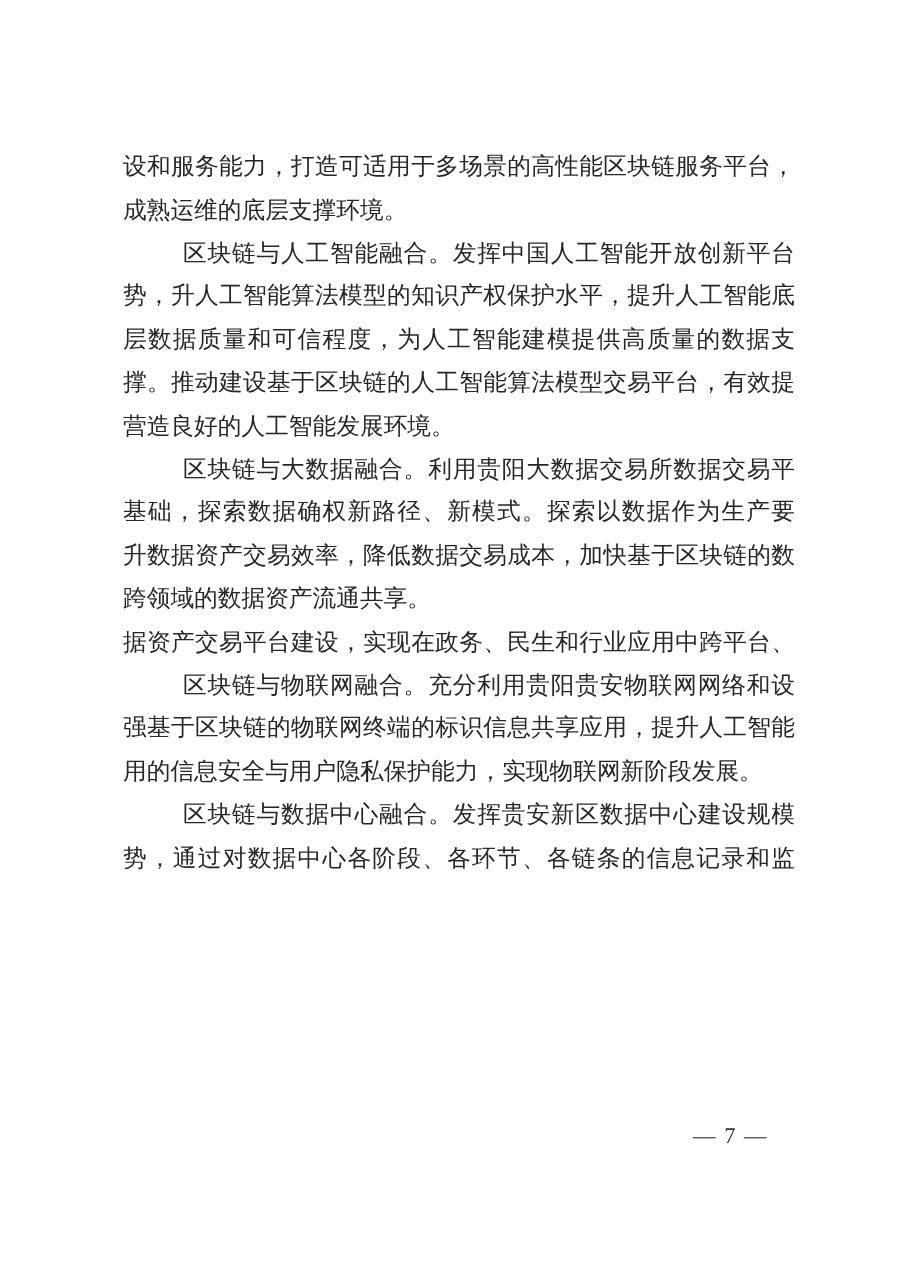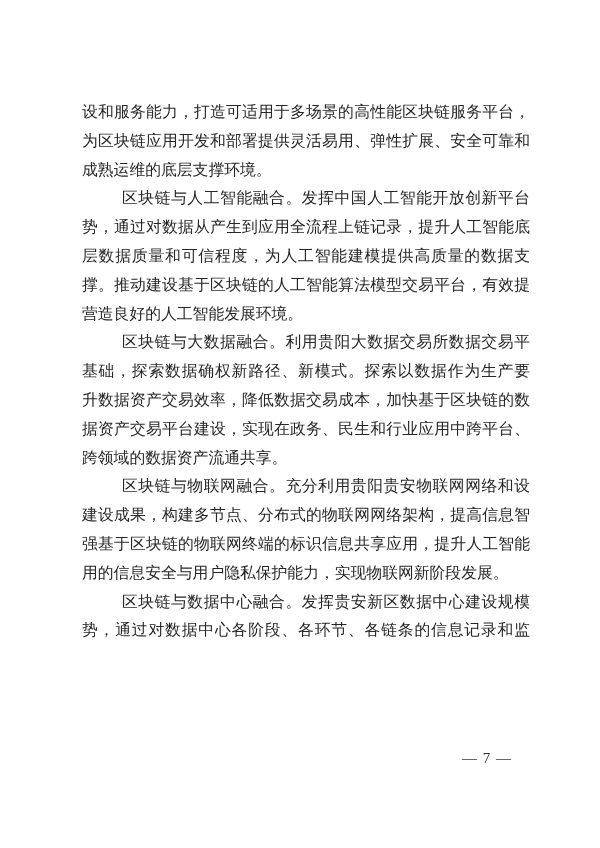--- a/index.html
+++ b/index.html
@@ -48,33 +48,31 @@
     color: #303030;
     white-space: pre;
   }
 </style>
 </head>
 <body>
 
 <div class="page">
   <div class="doc-body" id="doc-body">
       <div class="line fill">设和服务能力，打造可适用于多场景的高性能区块链服务平台，</div>
-      <div class="line fill">为区块链应用开发和部署提供灵活易用、弹性扩展、安全可靠和</div>
       <div class="line">成熟运维的底层支撑环境。</div>
       <div class="line indent fill">区块链与人工智能融合。发挥中国人工智能开放创新平台优</div>
-      <div class="line fill">势，通过对数据从产生到应用全流程上链记录，提升人工智能底</div>
+      <div class="line fill">势，升人工智能算法模型的知识产权保护水平，提升人工智能底</div>
       <div class="line fill">层数据质量和可信程度，为人工智能建模提供高质量的数据支</div>
       <div class="line fill">撑。推动建设基于区块链的人工智能算法模型交易平台，有效提</div>
       <div class="line">营造良好的人工智能发展环境。</div>
       <div class="line indent fill">区块链与大数据融合。利用贵阳大数据交易所数据交易平台</div>
       <div class="line fill">基础，探索数据确权新路径、新模式。探索以数据作为生产要素、</div>
       <div class="line fill">升数据资产交易效率，降低数据交易成本，加快基于区块链的数</div>
+      <div class="line">跨领域的数据资产流通共享。</div>
       <div class="line fill">据资产交易平台建设，实现在政务、民生和行业应用中跨平台、</div>
-      <div class="line">跨领域的数据资产流通共享。</div>
       <div class="line indent fill">区块链与物联网融合。充分利用贵阳贵安物联网网络和设施</div>
-      <div class="line fill">建设成果，构建多节点、分布式的物联网网络架构，提高信息智</div>
       <div class="line fill">强基于区块链的物联网终端的标识信息共享应用，提升人工智能底</div>
       <div class="line">用的信息安全与用户隐私保护能力，实现物联网新阶段发展。</div>
       <div class="line indent fill">区块链与数据中心融合。发挥贵安新区数据中心建设规模优</div>
       <div class="line fill">势，通过对数据中心各阶段、各环节、各链条的信息记录和监控，</div>
     </div>
   <div class="page-number">— 7 —</div>
 </div>
 
 </body></html>

